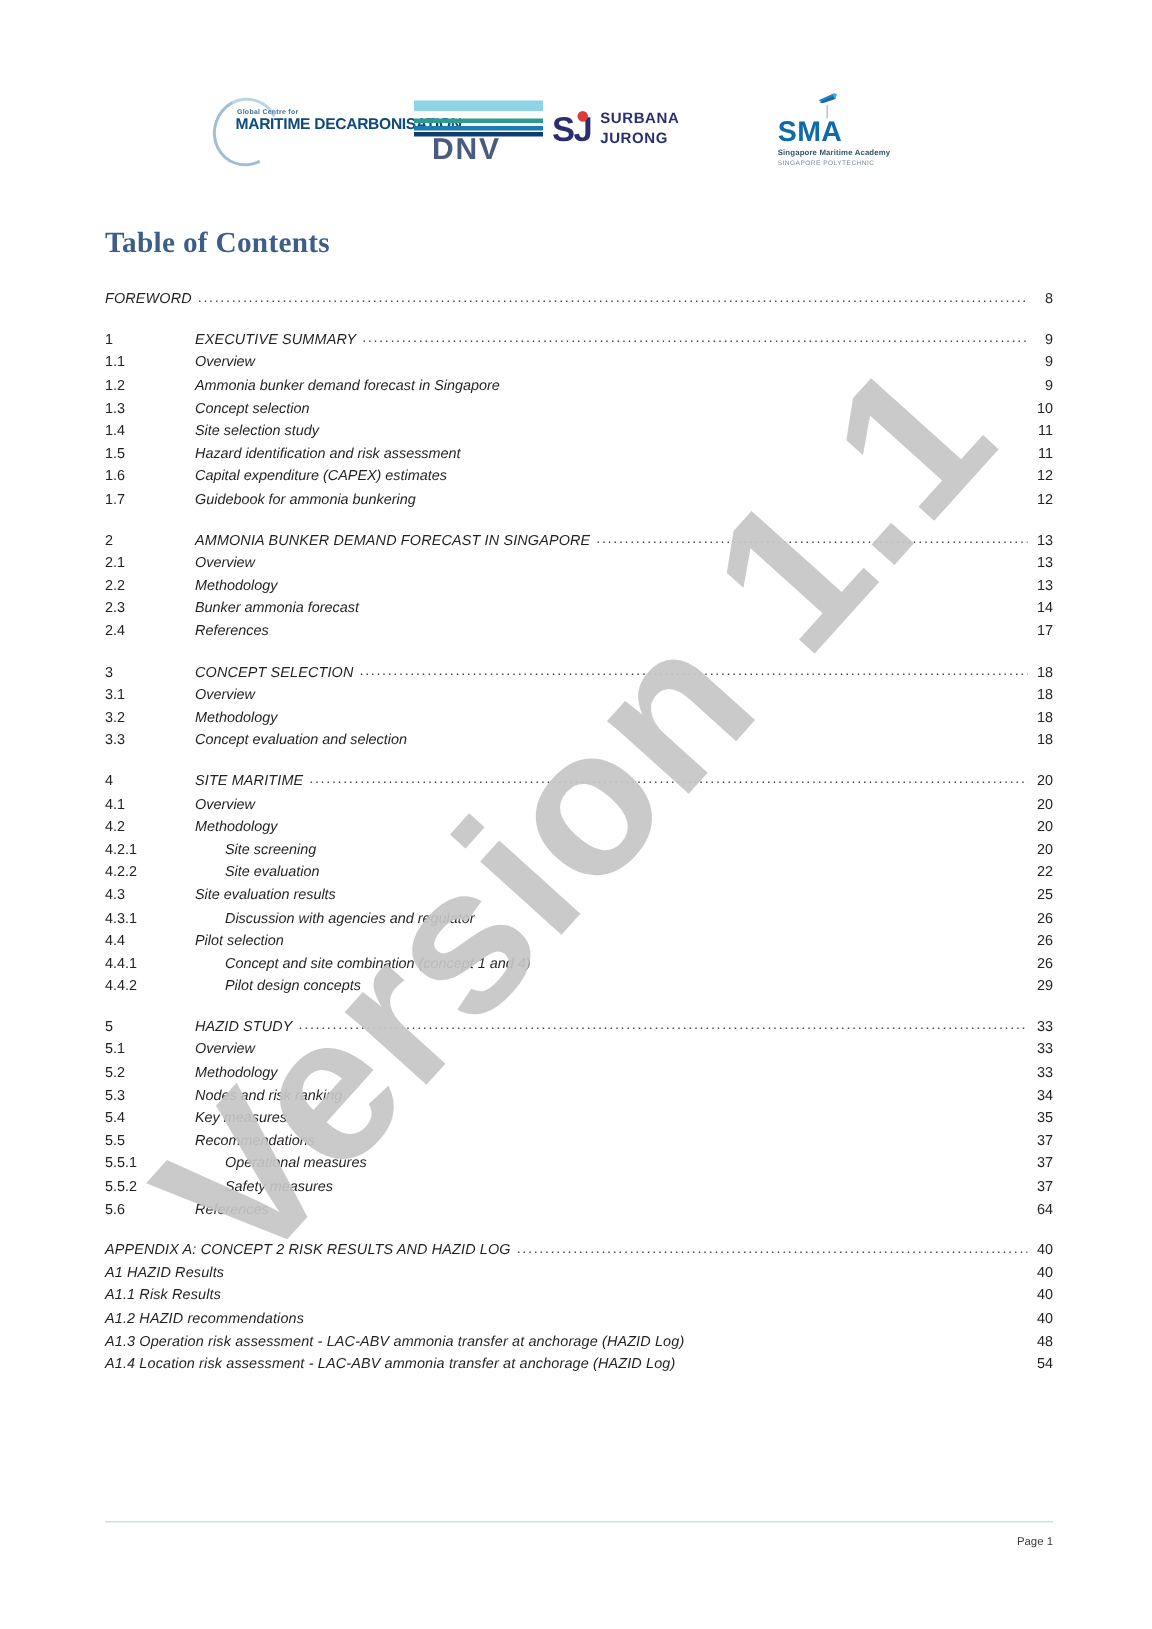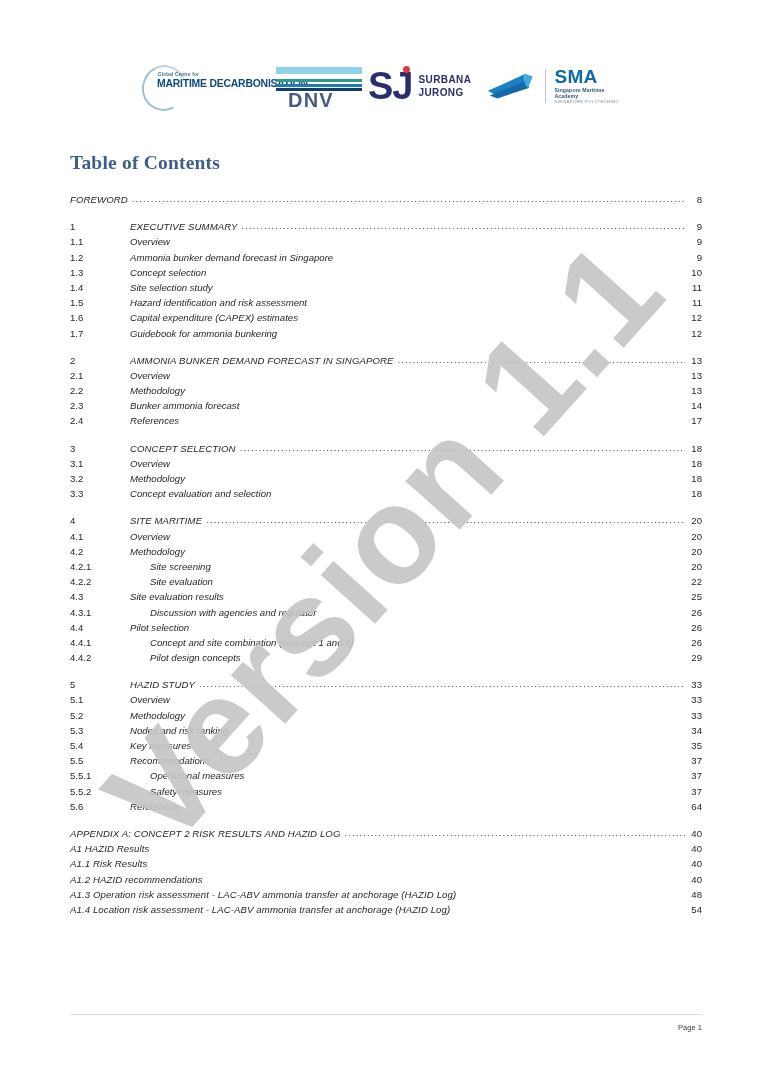--- a/index.html
+++ b/index.html
@@ -138,21 +138,21 @@
   
   .logo-sj {
     position: relative;
     width: 118px;
     height: 50px;
     display: flex;
     align-items: center;
   }
   .sj-mark {
     position: relative;
-    font-size: 38px;
+    font-size: 23px;
     font-weight: bold;
     color: #2b2e6e;
     letter-spacing: -1px;
     line-height: 1;
     margin-right: 6px;
   }
   .sj-dot {
     position: absolute;
     right: 2px;
     top: -1px;
@@ -169,20 +169,21 @@
     letter-spacing: .4px;
   }
 
   
   .logo-sma {
     position: relative;
     width: 140px;
     height: 50px;
     display: flex;
     align-items: center;
+    flex-direction: column;
   }
   .sma-mark {
     width: 52px;
     height: 34px;
     margin-right: 9px;
   }
   .sma-rule {
     width: 1px;
     height: 34px;
     background: #b9c4cc;

